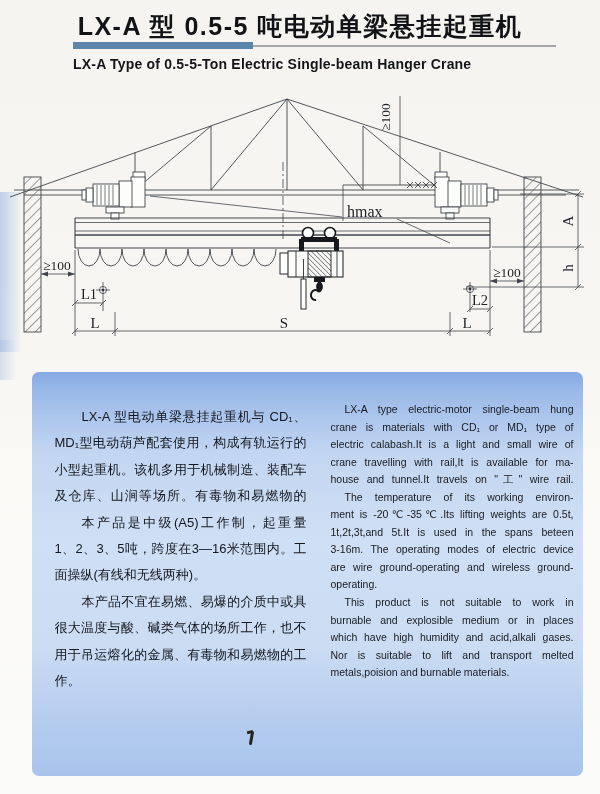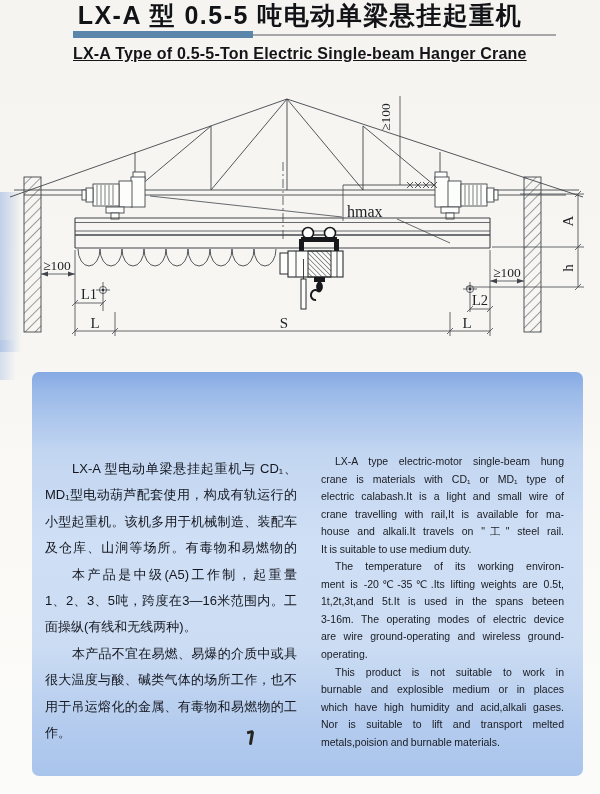--- a/index.html
+++ b/index.html
@@ -2,46 +2,46 @@
 <html><head>
 <meta charset="utf-8">
 <style>
   html,body{margin:0;padding:0;background:#e8e8e6;}
   .page{
     position:relative;width:600px;height:794px;margin:0 auto;overflow:hidden;
     background:linear-gradient(180deg,#f5f4f0 0%,#f7f6f2 45%,#faf9f6 60%,#fbfbf9 100%);
     font-family:"Liberation Sans","DejaVu Sans",sans-serif;
   }
   
-  .header{position:relative;z-index:2;}
+  .header{position:relative;z-index:2;padding-top:11px;}
   .title-zh{
     text-align:center;font-size:25px;font-weight:900;letter-spacing:1.5px;
     color:#121316;line-height:30px;white-space:nowrap;
   }
   .title-rule{position:relative;height:9px;margin:1px 44px 0 73px;}
   .title-rule .thin{position:absolute;left:0;right:0;top:3px;height:1.5px;background:#a5a7a8;}
   .title-rule .thick{position:absolute;left:0;top:0;width:180px;height:6.5px;background:#5b85ab;}
   .title-en{
-    margin:5px 0 0 73px;font-size:16px;font-weight:bold;color:#141518;
-    letter-spacing:.2px;white-space:nowrap;text-decoration:underline;
+    margin:5px 0 0 73px;font-size:14px;font-weight:bold;color:#141518;
+    letter-spacing:.2px;white-space:nowrap;
   }
   
   .diagram{position:absolute;left:0;top:0;width:600px;height:360px;z-index:1;}
   .dimtext{font-family:"Liberation Serif","DejaVu Serif",serif;fill:#1d2025;}
   .tint1{position:absolute;left:0;top:192px;width:22px;height:160px;z-index:0;
     background:linear-gradient(90deg,rgba(148,176,224,.55),rgba(148,176,224,0));}
   .tint2{position:absolute;left:0;top:340px;width:16px;height:40px;z-index:0;
     background:linear-gradient(90deg,rgba(160,185,228,.4),rgba(160,185,228,0));}
   
   .desc-box{
     position:absolute;left:32px;top:372px;width:551px;height:404px;z-index:2;
     border-radius:7px;
     background:linear-gradient(180deg,#85a9e4 0%,#9bbae9 5%,#c3d6f1 20%,#cfdff5 42%,#cbdcf3 68%,#b3cbee 88%,#a9c4ec 100%);
   }
-  .cols{display:flex;padding:84px 0 0 13px;}
+  .cols{display:flex;padding:32px 0 0 13px;justify-content:center;}
   .col-zh{width:252px;}
   .col-en{width:243px;margin-left:24px;margin-top:-3px;}
   .lz{font-size:13px;line-height:26.4px;height:26.4px;color:#14171f;overflow:hidden;}
   .le{font-size:10.5px;line-height:17.55px;height:17.55px;color:#181a20;word-spacing:-0.3px;overflow:hidden;}
   .jl{text-align:justify;text-align-last:justify;}
   .pend{text-align-last:left;}
   .indz{text-indent:27px;}
   .inde{text-indent:14px;}
   
   .ink{position:absolute;left:250px;top:731px;width:3px;height:14px;background:#26241f;
@@ -212,22 +212,21 @@
         <div class="lz jl indz">本产品不宜在易燃、易爆的介质中或具有</div>
         <div class="lz jl">很大温度与酸、碱类气体的场所工作，也不适</div>
         <div class="lz jl">用于吊运熔化的金属、有毒物和易燃物的工</div>
         <div class="lz jl pend">作。</div>
       </div>
       <div class="col-en">
         <div class="le jl inde">LX-A type electric-motor single-beam hung</div>
         <div class="le jl">crane is materials with CD₁ or MD₁ type of</div>
         <div class="le jl">electric calabash.It is a light and small wire of</div>
         <div class="le jl">crane travelling with rail,It is available for ma-</div>
-        <div class="le jl">house and alkali.It travels on "工" steel rail.</div>
-        <div class="le jl pend">It is suitable to use medium duty.</div>
+        <div class="le jl">house and tunnel.It travels on "工" wire rail.</div>
         <div class="le jl inde">The temperature of its working environ-</div>
         <div class="le jl">ment is -20℃-35℃.Its lifting weights are 0.5t,</div>
         <div class="le jl">1t,2t,3t,and 5t.It is used in the spans beteen</div>
         <div class="le jl">3-16m. The operating modes of electric device</div>
         <div class="le jl">are wire ground-operating and wireless ground-</div>
         <div class="le jl pend">operating.</div>
         <div class="le jl inde">This product is not suitable to work in</div>
         <div class="le jl">burnable and explosible medium or in places</div>
         <div class="le jl">which have high humidity and acid,alkali gases.</div>
         <div class="le jl">Nor is suitable to lift and transport melted</div>

